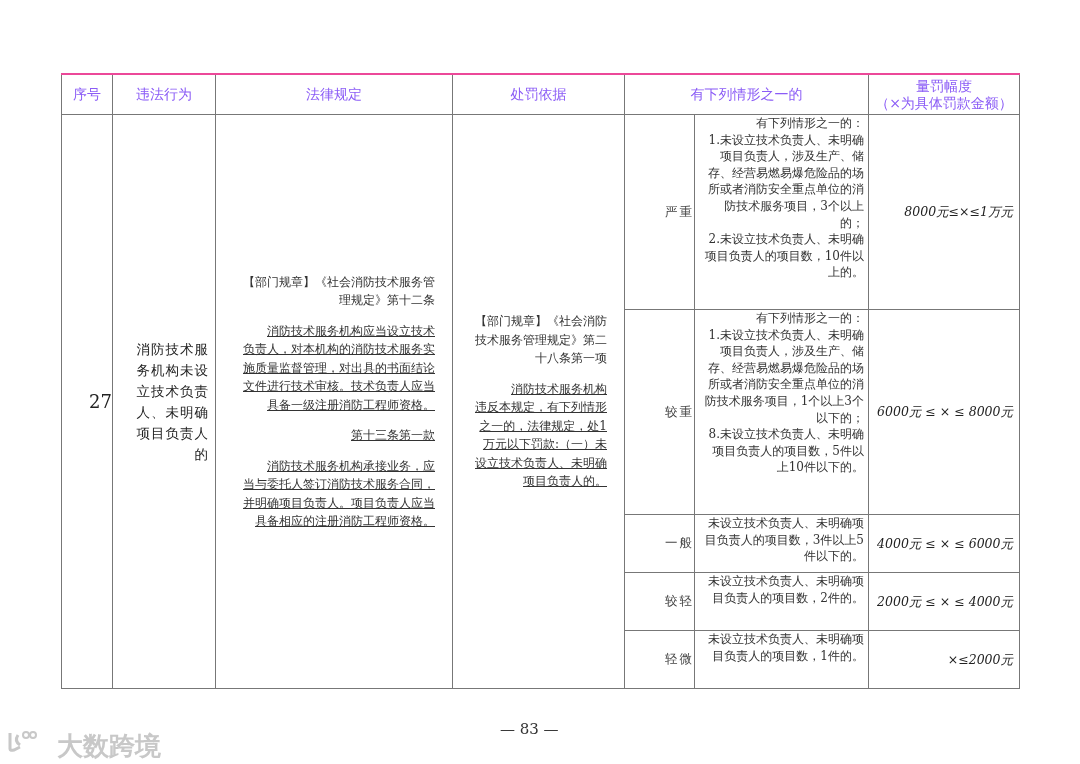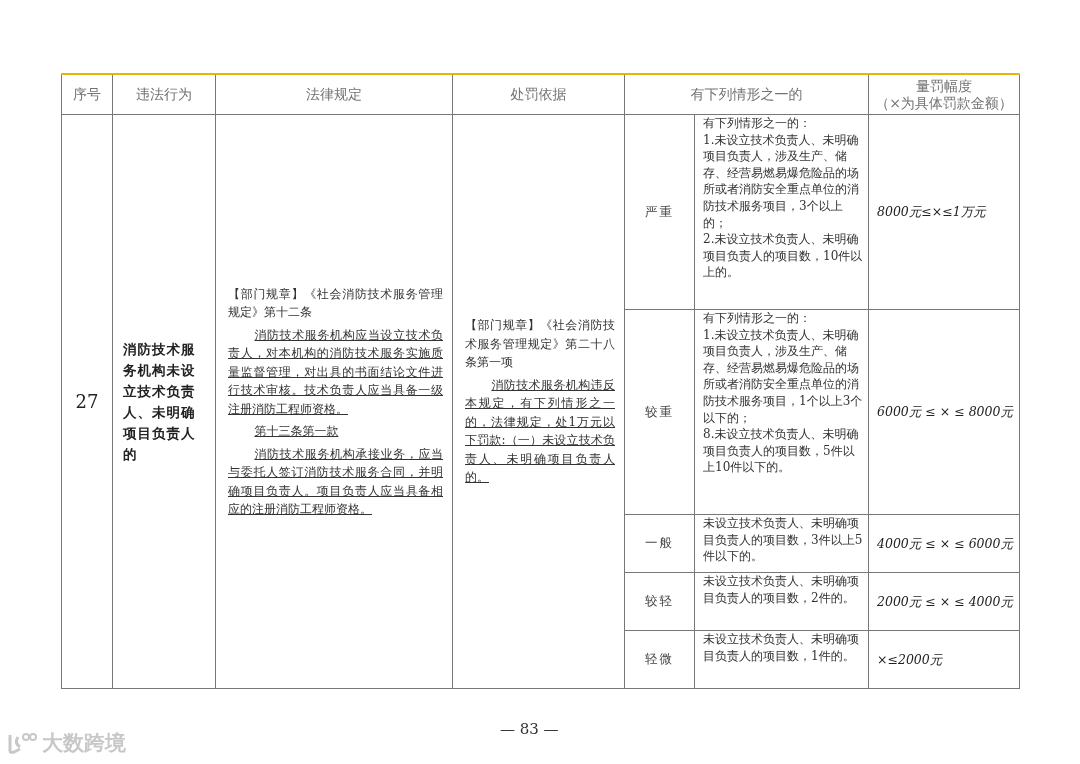--- a/index.html
+++ b/index.html
@@ -6,63 +6,63 @@
     body {
       width: 1080px; height: 764px; background: #ffffff; position: relative; overflow: hidden;
       font-family: "DejaVu Serif", "Liberation Serif", serif; color: #222;
     }
     .page-table {
       position: absolute; left: 61px; top: 73px;
       border-collapse: collapse; table-layout: fixed;
       width: 958px;
     }
     .page-table td, .page-table th {
-      border: 1px solid #777; padding: 0; vertical-align: middle;
+      border: 1px solid #777; padding: 0; vertical-align: middle; text-align: right;
     }
     .page-table th {
       font-family: "DejaVu Sans", "Liberation Sans", sans-serif;
-      font-weight: normal; font-size: 14px; color: #737373; text-align: center; height: 39px;
-      border-top: 2px solid #eab308;
+      font-weight: normal; font-size: 14px; color: #8b5cf6; text-align: center; height: 39px;
+      border-top: 2px solid #ec4899;
     }
     .hdr-amount { font-size: 13px; line-height: 17px; }
     .col-no { width: 51px; }
     .col-act { width: 103px; }
     .col-law { width: 237px; }
     .col-basis { width: 172px; }
     .col-sev { width: 70px; }
     .col-detail { width: 174px; }
     .col-amt { width: 151px; }
     .thick-l { border-left: 1.5px solid #222 !important; }
     .cell-no { text-align: center; font-size: 18px; }
     .cell-act {
-      font-family: "DejaVu Sans", "Liberation Sans", sans-serif; font-weight: bold;
+      font-family: "DejaVu Sans", "Liberation Sans", sans-serif; font-weight: normal;
       font-size: 13.5px; line-height: 21px; padding: 0 6px 0 10px !important; letter-spacing: 1px; margin-left: 6px;
     }
     .cell-law, .cell-basis {
       font-size: 12px; line-height: 18.5px; color: #333; padding: 0 5px 0 8px !important; text-align: justify;
     }
-    .cell-law p, .cell-basis p { margin: 4px; }
+    .cell-law p, .cell-basis p { margin: 12px; }
     .indent { text-indent: 2.2em; text-decoration: underline; }
     .cell-sev { text-align: center; font-size: 12.5px; color: #444; letter-spacing: 2px; margin-top: 32px; }
     .cell-detail { font-size: 12px; line-height: 16.6px; color: #333; padding: 0 4px 0 8px !important; vertical-align: top !important; }
     .cell-detail p { margin: 0; }
     .cell-amt { font-size: 12.5px; line-height: 18px; padding: 0 6px 0 8px !important; color: #222; font-style: italic; }
     .sev-row-1 td { height: 194px; }
     .sev-row-2 td { height: 204px; }
     .sev-row-3 td { height: 57px; }
     .sev-row-4 td { height: 57px; }
     .sev-row-5 td { height: 57px; }
     .row-divider-strong { border-top: 1.5px solid #222 !important; }
     .page-number {
       position: absolute; left: 500px; top: 720px; font-size: 15px; color: #333;
       font-family: "DejaVu Serif", "Liberation Serif", serif;
     }
     .watermark {
-      position: absolute; left: 6px; top: 729px; display: flex; align-items: center; gap: 2px;
-      color: #c8c8c8; font-family: "DejaVu Sans", "Liberation Sans", sans-serif; font-size: 21px; font-weight: bold;
+      position: absolute; left: 6px; top: 729px; display: flex; align-items: flex-start; gap: 17px;
+      color: #c8c8c8; font-family: "DejaVu Sans", "Liberation Sans", sans-serif; font-size: 26px; font-weight: bold;
     }
     .wm-logo { width: 34px; height: 24px; }
   </style>
 </head>
 <body>
 
 <table class="page-table">
   <colgroup>
     <col class="col-no">
       <col class="col-act">

